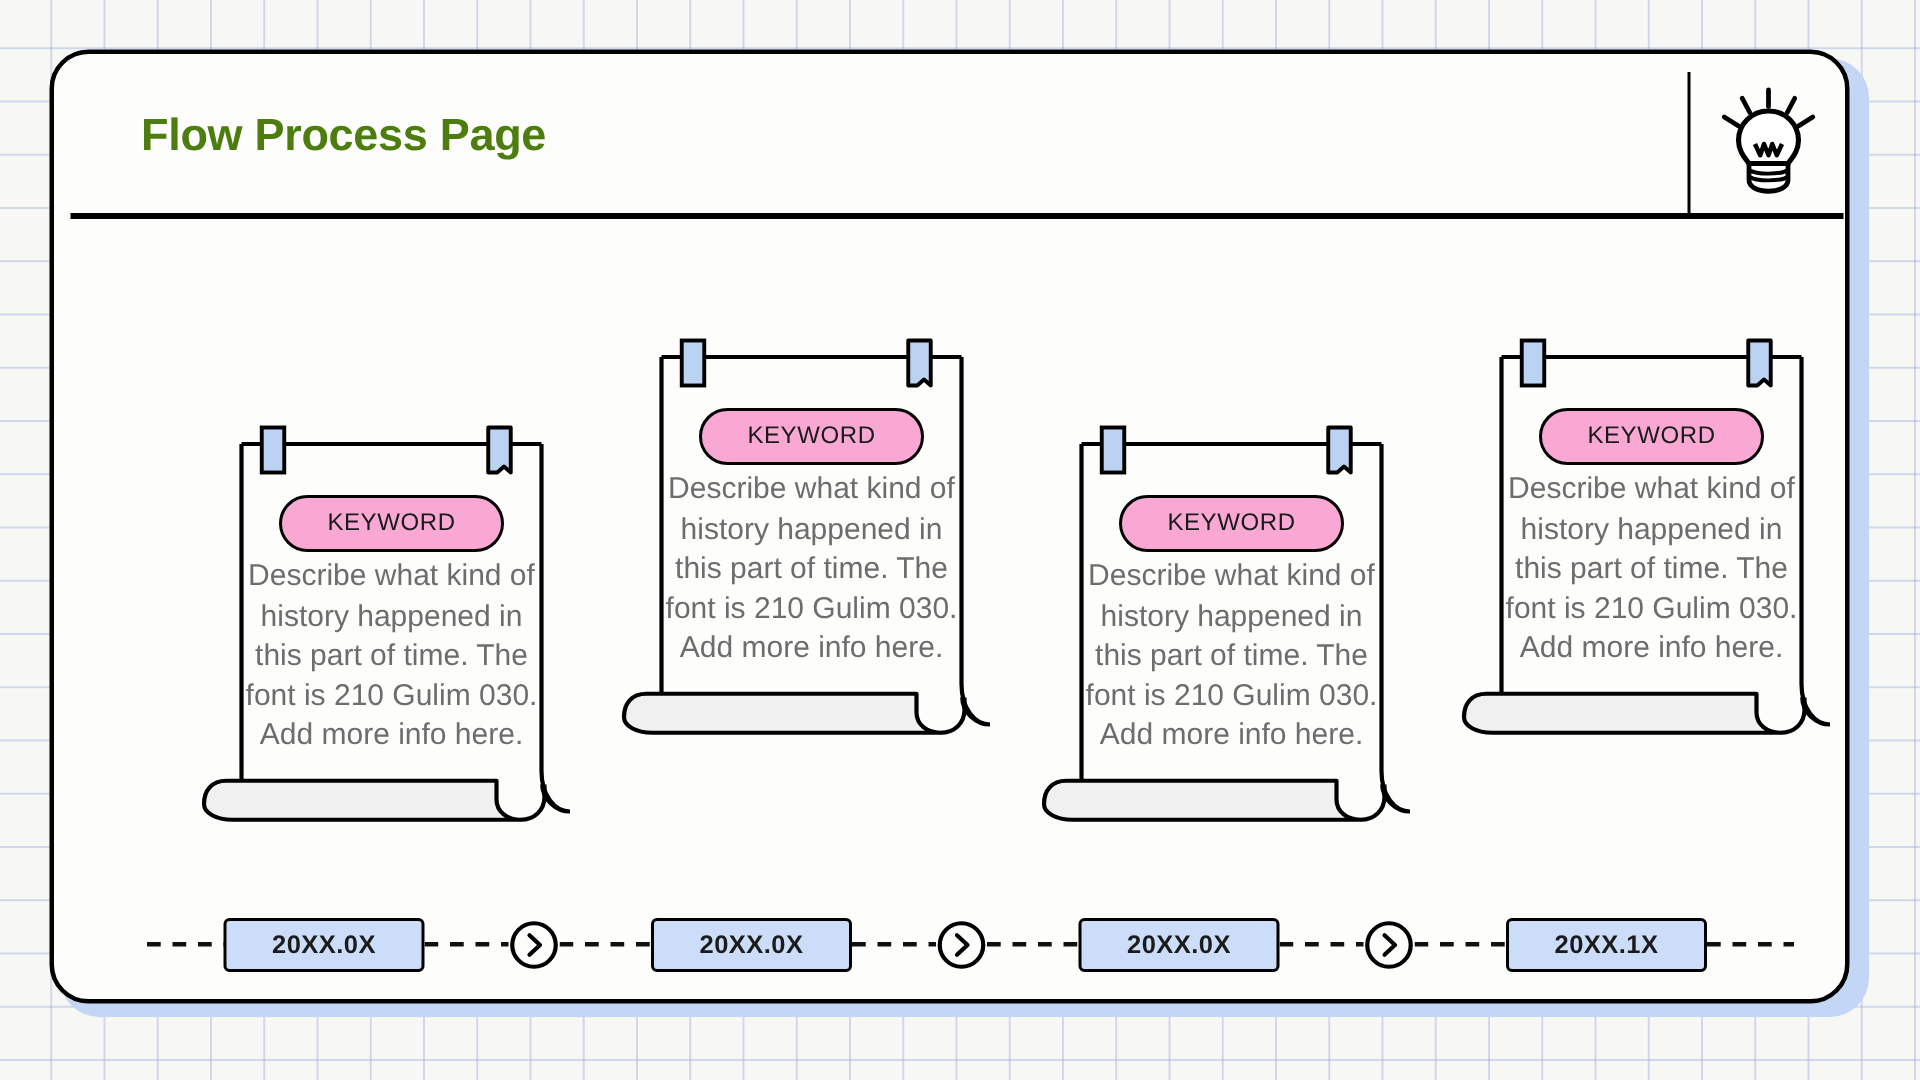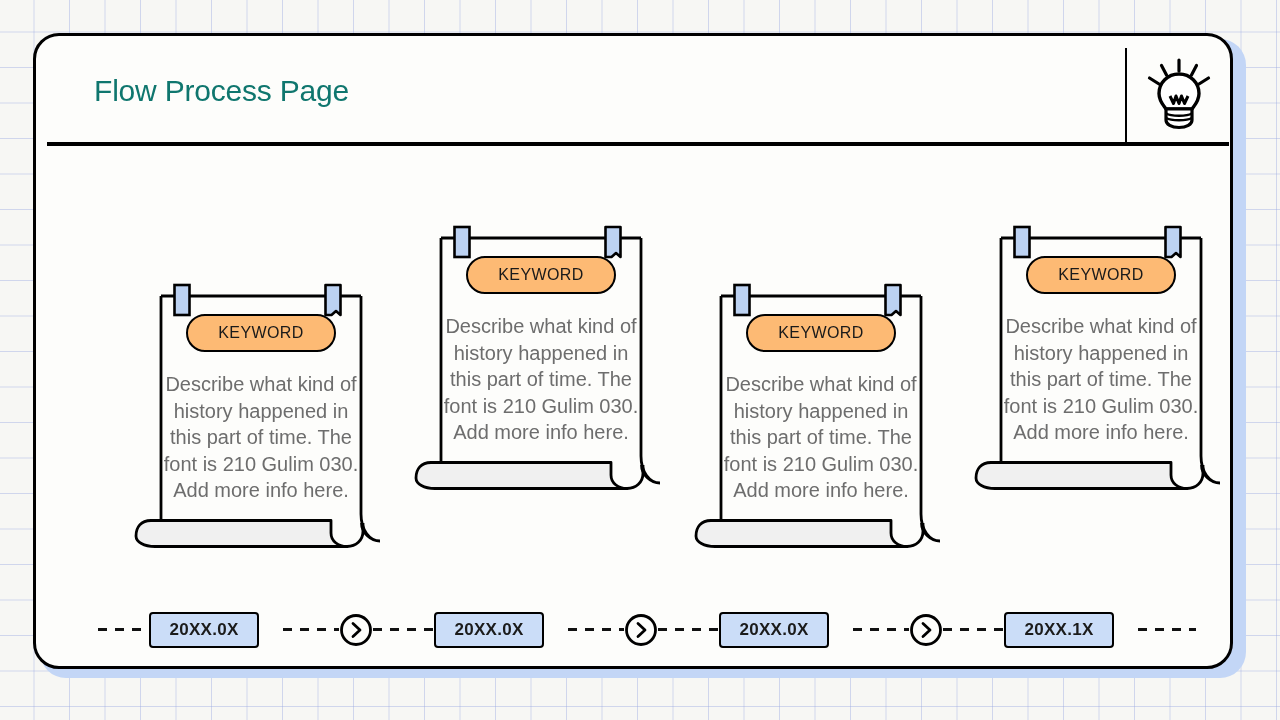--- a/index.html
+++ b/index.html
@@ -58,22 +58,22 @@
     top: 6px;
     width: 100%;
     height: 98px;
     box-sizing: border-box;
   }
   #page-title {
     position: absolute;
     left: 58px;
     top: 32px;
     font-size: 30px;
-    font-weight: normal;
-    color: #0f766e;
+    font-weight: bold;
+    color: #4d7c0f;
     letter-spacing: -0.2px;
     white-space: nowrap;
   }
   #header-divider {
     position: absolute;
     left: 11px;
     top: 100px;
     width: 1182px;
     height: 3.5px;
     background: #000;
@@ -113,24 +113,24 @@
   .note-card svg {
     position: absolute;
     left: 0;
     top: 0;
     overflow: visible;
   }
   .card-keyword {
     position: absolute;
     left: 50%;
     transform: translateX(-50%);
-    top: 28px;
+    top: 44px;
     width: 150px;
     height: 38px;
-    background: #fdba74;
+    background: #f9a8d4;
     border: 2.6px solid #000;
     border-radius: 19px;
     display: flex;
     align-items: center;
     justify-content: center;
     box-sizing: border-box;
     font-size: 16px;
     color: #1a1a1a;
     letter-spacing: 0.4px;
   }
@@ -164,21 +164,21 @@
     position: absolute;
     top: 29px;
     height: 3px;
     background-image: linear-gradient(to right, #111 0 9px, transparent 9px 17px);
     background-size: 17px 3px;
     background-repeat: repeat-x;
   }
   .date-chip {
     position: absolute;
     top: 13px;
-    width: 110px;
+    width: 134px;
     height: 36px;
     background: #cbddf8;
     border: 2.8px solid #000;
     border-radius: 4px;
     box-sizing: border-box;
     display: flex;
     align-items: center;
     justify-content: center;
     font-size: 17px;
     font-weight: bold;

